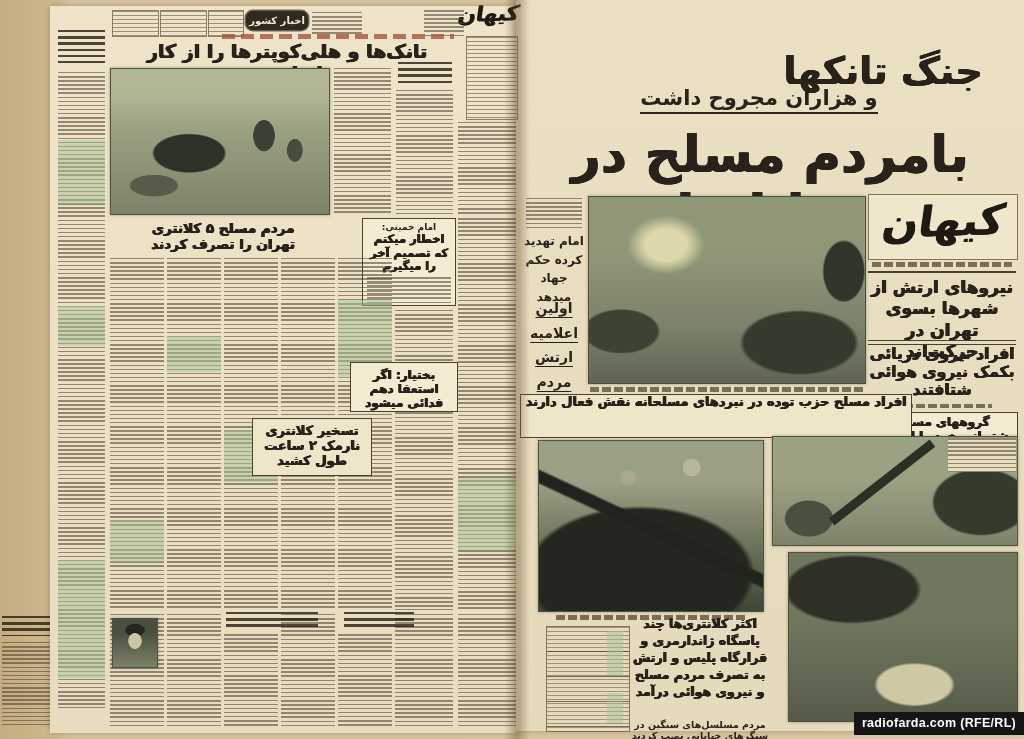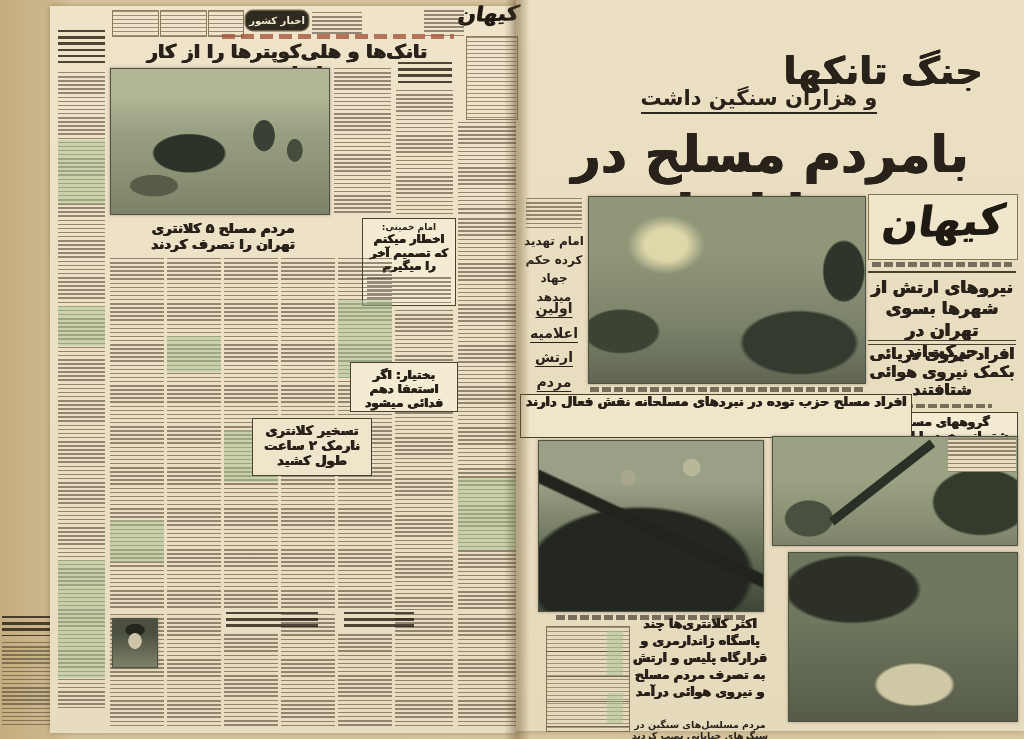--- a/index.html
+++ b/index.html
@@ -150,21 +150,21 @@
   <div class="abs tcol" style="left:458px;top:614px;width:58px;height:114px"></div>
   <div class="abs mini" style="left:226px;top:612px;width:92px;height:18px"></div>
   <div class="abs mini" style="left:344px;top:612px;width:70px;height:18px"></div>
   <div class="abs photo ph-portrait" style="left:112px;top:618px;width:46px;height:50px"></div>
 
 
   <div class="abs h heavy jang" style="left:750px;top:50px;width:266px">جنگ تانکها</div>
 
   <div class="abs h deck" style="left:640px;top:62px;width:238px">
     <br>
-    <span>و هزاران سنگین داشت</span>
+    <span>و هزاران مجروح داشت</span>
   </div>
 
   <div class="abs h heavy mainhl" style="left:522px;top:126px;width:496px">بامردم مسلح در خیابانها</div>
 
   <div class="abs tcol" style="left:526px;top:198px;width:56px;height:32px"></div>
   <div class="abs rail-words" style="left:524px;top:232px;width:60px;font-size:12px;line-height:1.55">امام تهدید کرده حکم جهاد میدهد</div>
   <div class="abs rail-words u" style="left:524px;top:296px;width:60px;font-size:14px;line-height:1.75">اولین اعلامیه ارتش مردم صادر شد</div>
 
   <div class="abs photo ph-fire" style="left:588px;top:196px;width:278px;height:188px"></div>
   <div class="abs capline" style="left:590px;top:387px;width:274px;height:5px"></div>
@@ -203,15 +203,16 @@
        repeating-linear-gradient(180deg,rgba(0,0,0,0) 0 24px,rgba(90,76,54,.8) 24px 25px)">
     <div class="hl" style="position:absolute;right:6px;top:4px;width:16px;height:44px"></div>
     <div class="hl" style="position:absolute;right:6px;bottom:8px;width:16px;height:30px"></div>
   </div>
 
   <div class="abs" style="left:630px;top:616px;width:140px">
     <div class="h heavy" style="font-size:12.5px;line-height:1.35">اکثر کلانتری‌ها چند پاسگاه ژاندارمری و قرارگاه پلیس و ارتش به تصرف مردم مسلح و نیروی هوائی درآمد</div>
     <div class="h" style="font-size:9.5px;margin-top:20px">مردم مسلسل‌های سنگین در سنگرهای خیابانی نصب کردند</div>
   </div>
 
+  <div class="abs wm" style="left:854px;top:712px;width:170px;height:23px">radiofarda.com (RFE/RL)</div>
 
   <div class="abs fold"></div>
 </div>
 
 </body></html>

